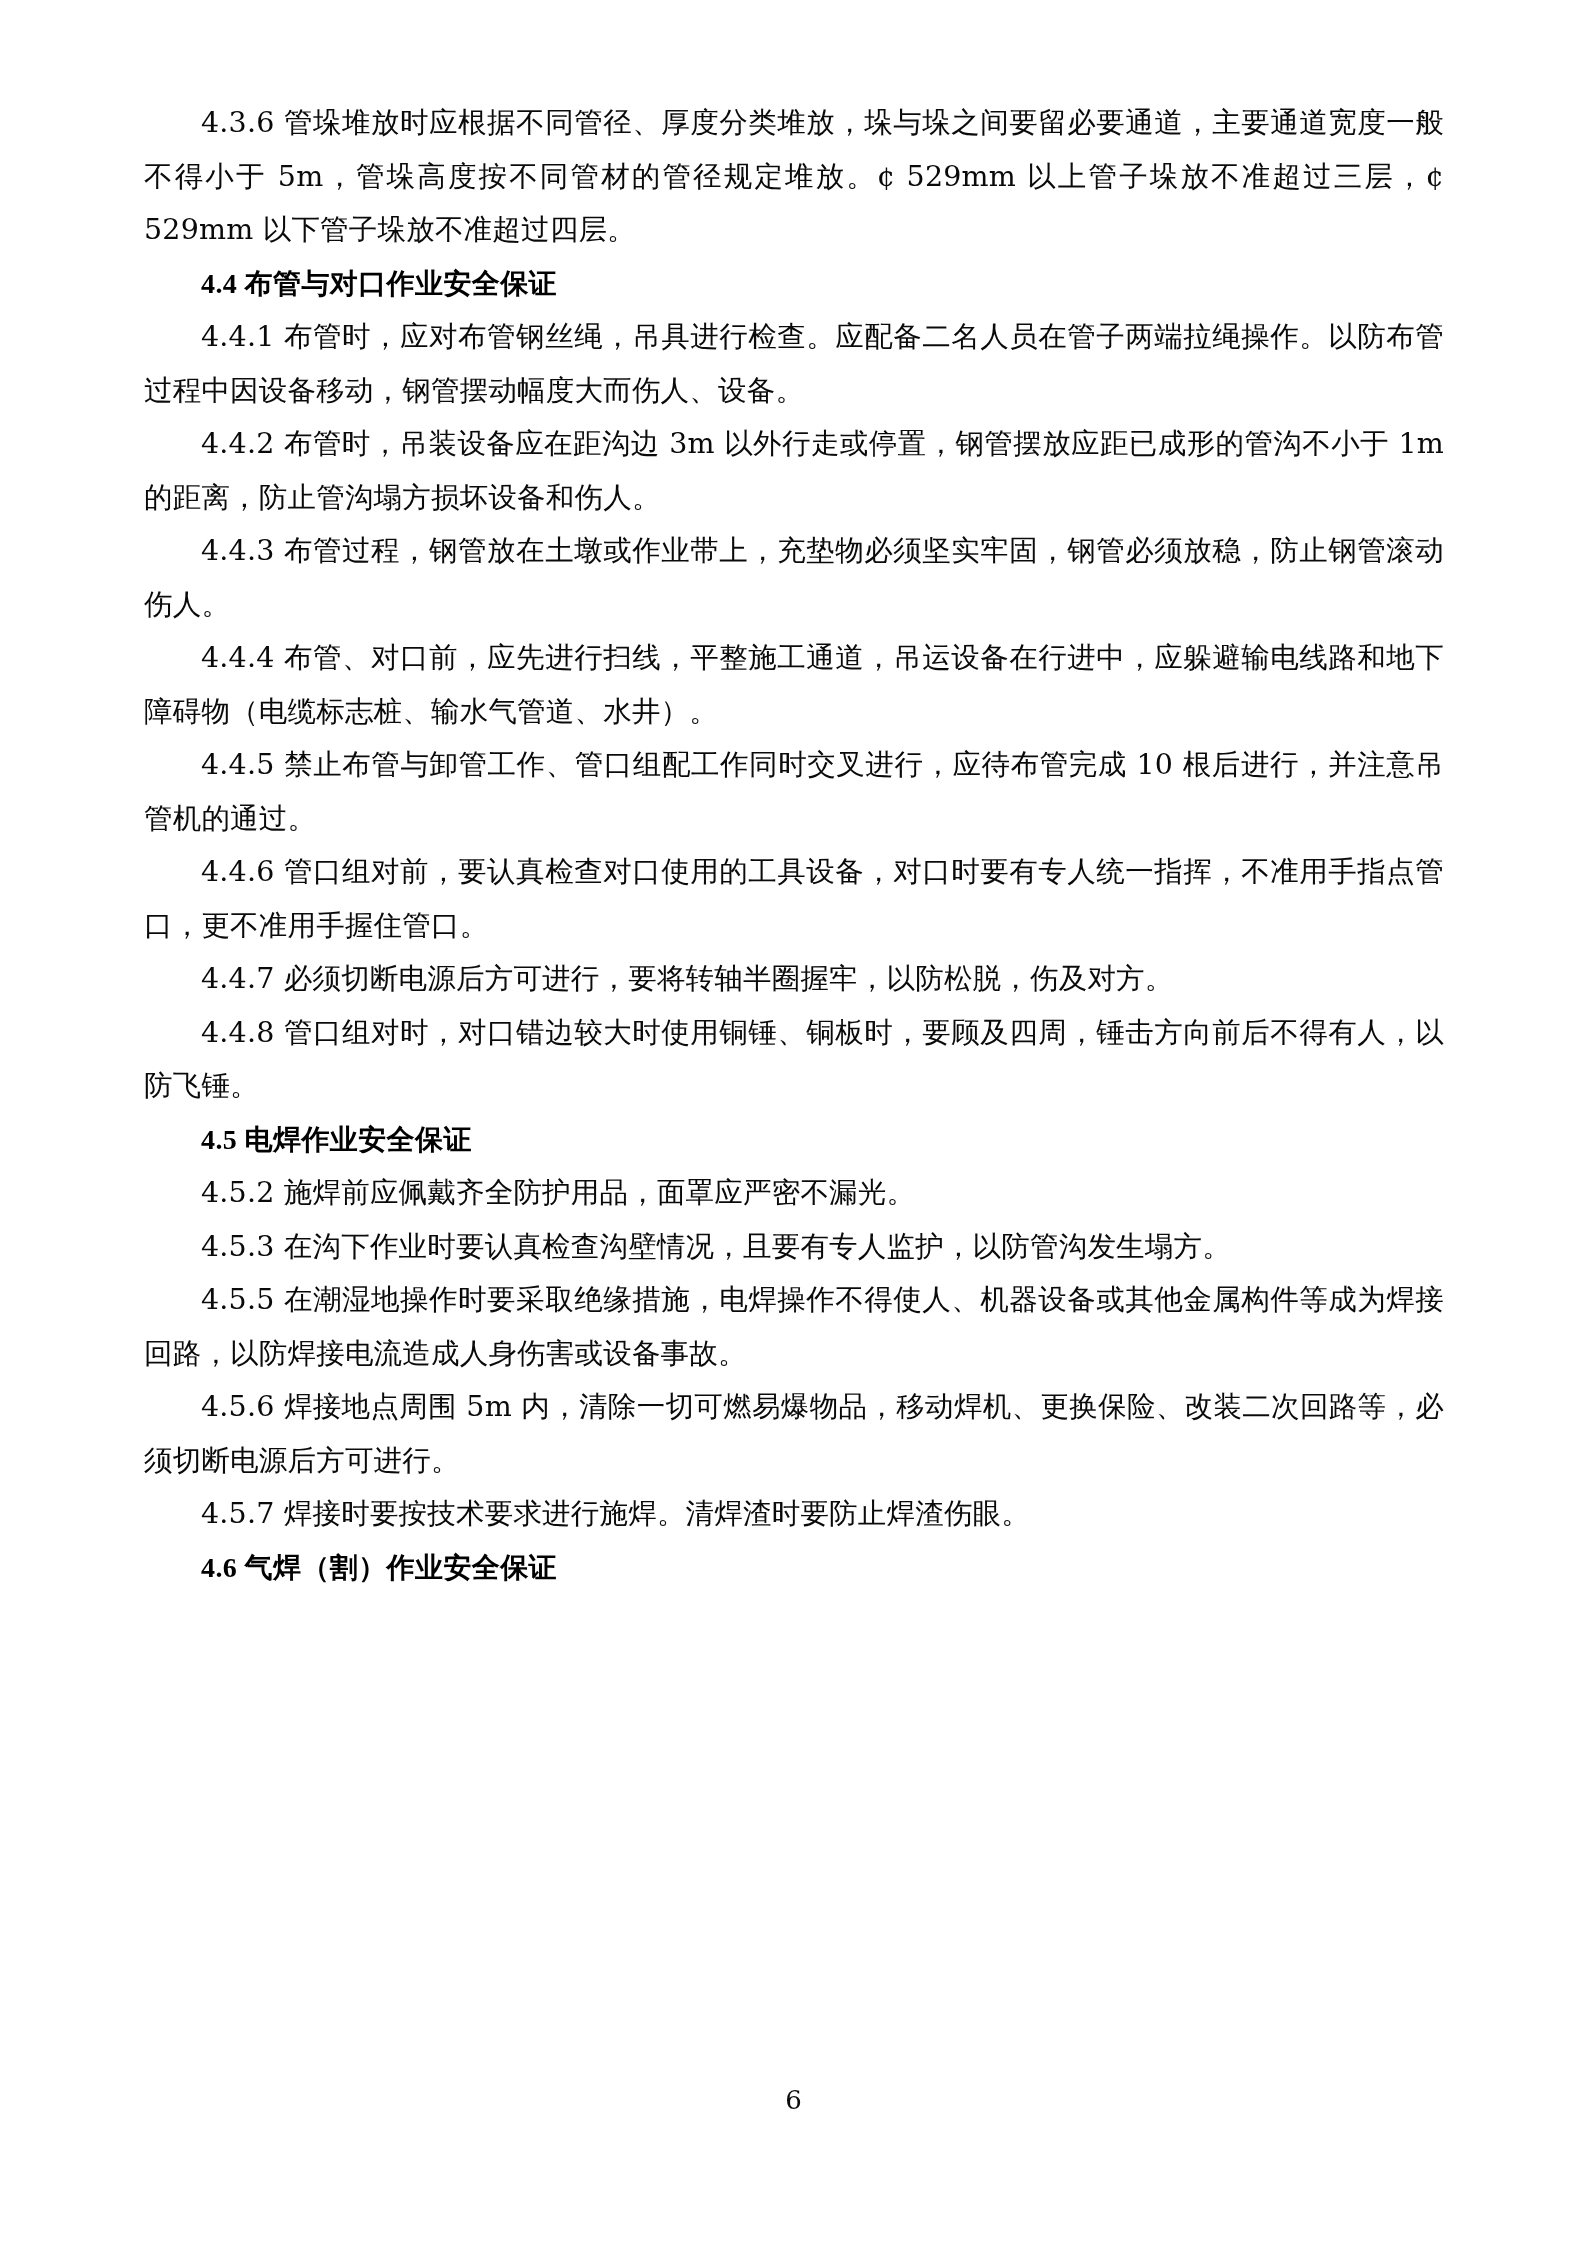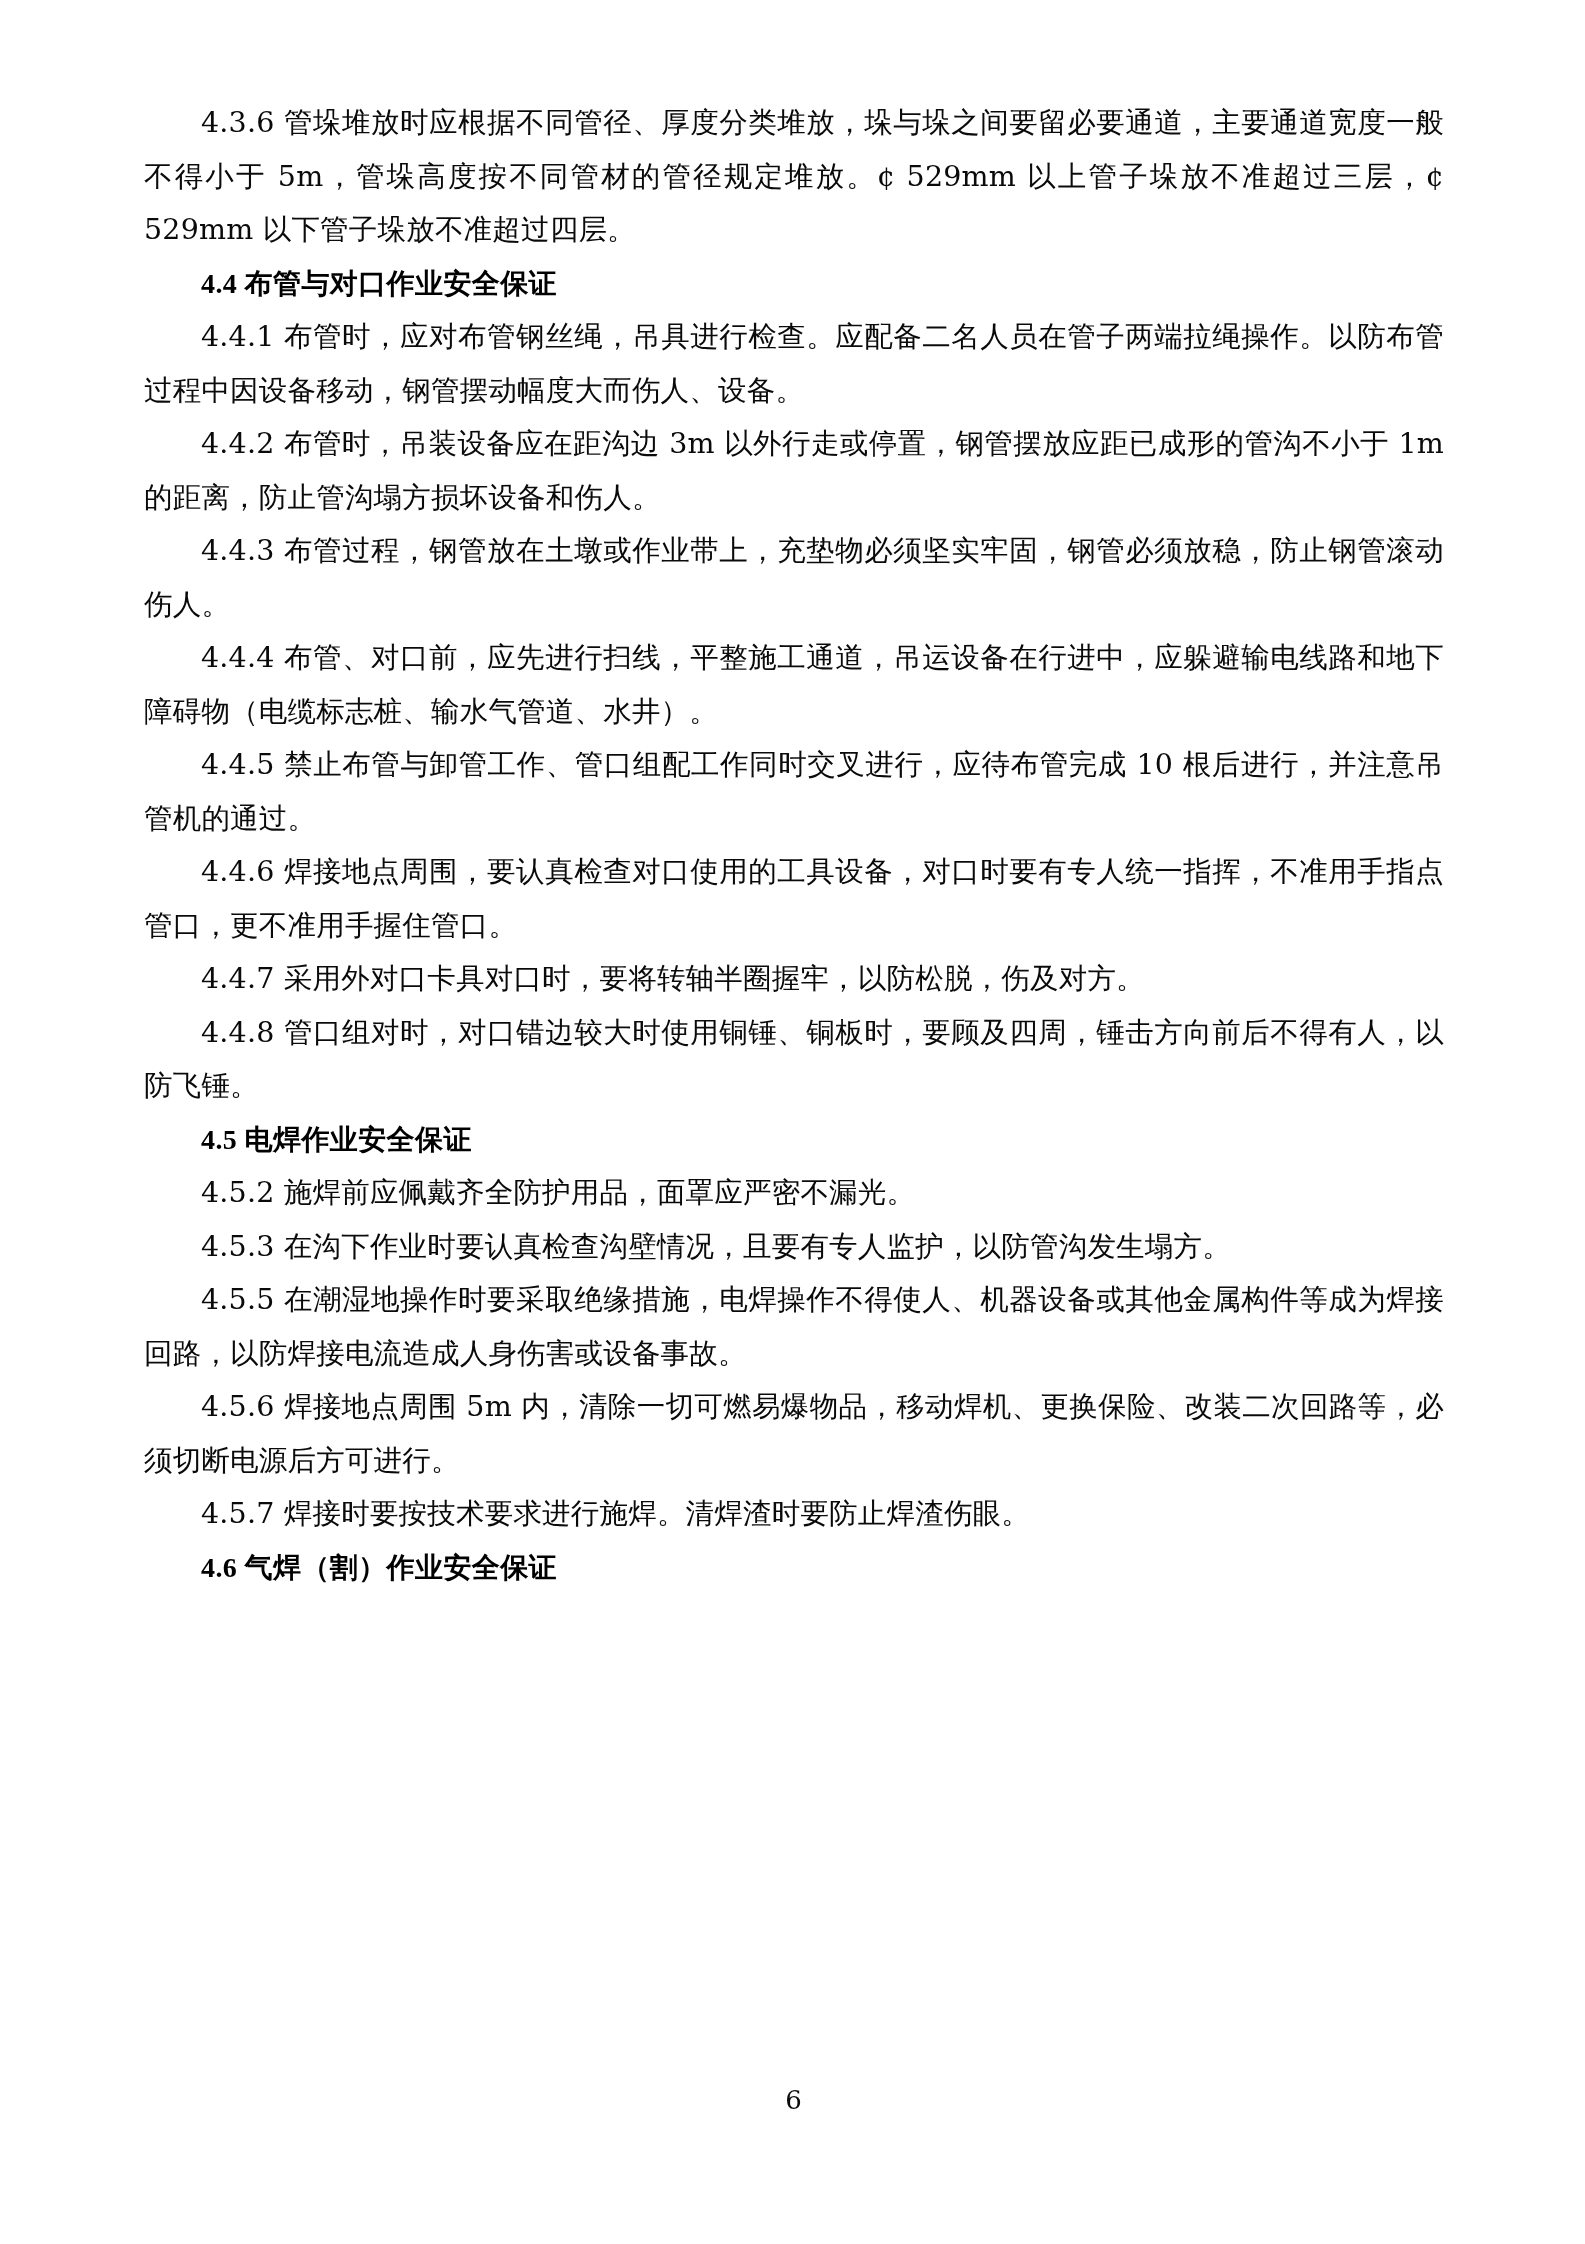--- a/index.html
+++ b/index.html
@@ -82,23 +82,23 @@
     <p class="para">4.4.1  布管时，应对布管钢丝绳，吊具进行检查。应配备二名人员在管子两端拉绳操作。以防布管过程中因设备移动，钢管摆动幅度大而伤人、设备。</p>
 
     <p class="para">4.4.2  布管时，吊装设备应在距沟边 3m 以外行走或停置，钢管摆放应距已成形的管沟不小于 1m 的距离，防止管沟塌方损坏设备和伤人。</p>
 
     <p class="para">4.4.3  布管过程，钢管放在土墩或作业带上，充垫物必须坚实牢固，钢管必须放稳，防止钢管滚动伤人。</p>
 
     <p class="para">4.4.4  布管、对口前，应先进行扫线，平整施工通道，吊运设备在行进中，应躲避输电线路和地下障碍物（电缆标志桩、输水气管道、水井）。</p>
 
     <p class="para">4.4.5  禁止布管与卸管工作、管口组配工作同时交叉进行，应待布管完成 10 根后进行，并注意吊管机的通过。</p>
 
-    <p class="para">4.4.6  焊接地点周围，要认真检查对口使用的工具设备，对口时要有专人统一指挥，不准用手指点管口，更不准用手握住管口。</p>
+    <p class="para">4.4.6  管口组对前，要认真检查对口使用的工具设备，对口时要有专人统一指挥，不准用手指点管口，更不准用手握住管口。</p>
 
-    <p class="para">4.4.7  采用外对口卡具对口时，要将转轴半圈握牢，以防松脱，伤及对方。</p>
+    <p class="para">4.4.7  必须切断电源后方可进行，要将转轴半圈握牢，以防松脱，伤及对方。</p>
 
     <p class="para">4.4.8  管口组对时，对口错边较大时使用铜锤、铜板时，要顾及四周，锤击方向前后不得有人，以防飞锤。</p>
 
 
     <h2 class="heading">4.5  电焊作业安全保证</h2>
 
 
     <p class="para">4.5.2  施焊前应佩戴齐全防护用品，面罩应严密不漏光。</p>
 
     <p class="para">4.5.3  在沟下作业时要认真检查沟壁情况，且要有专人监护，以防管沟发生塌方。</p>

